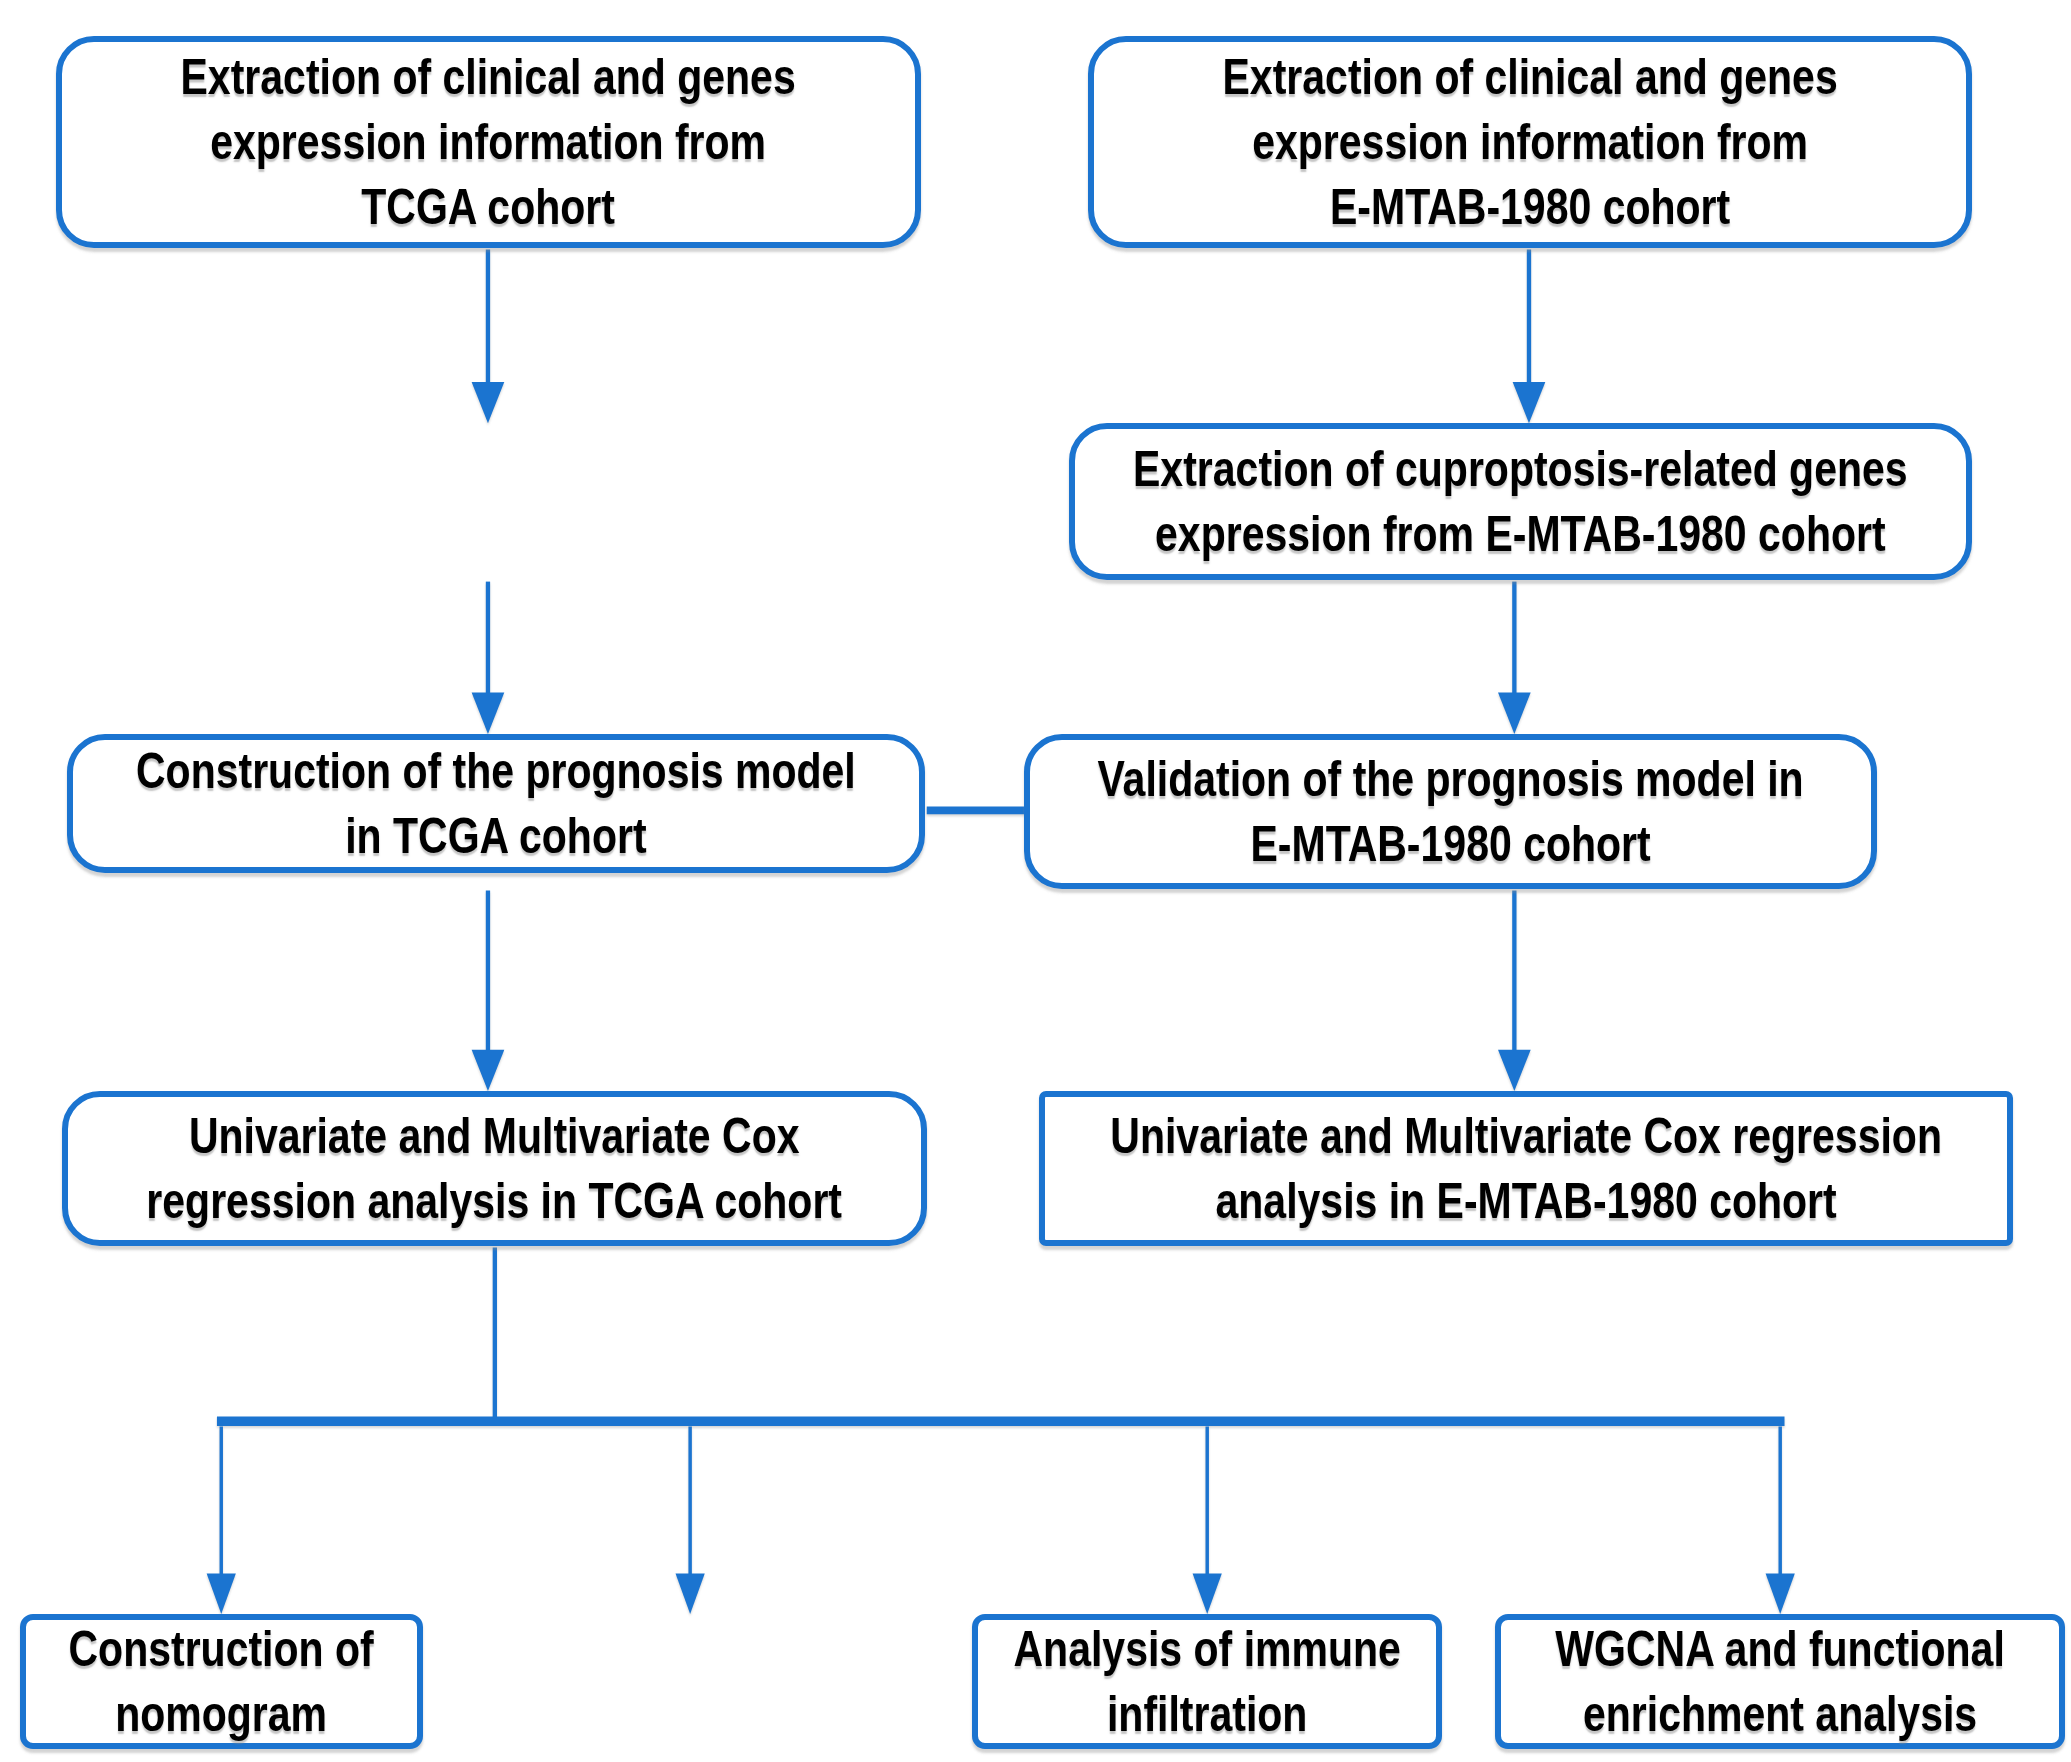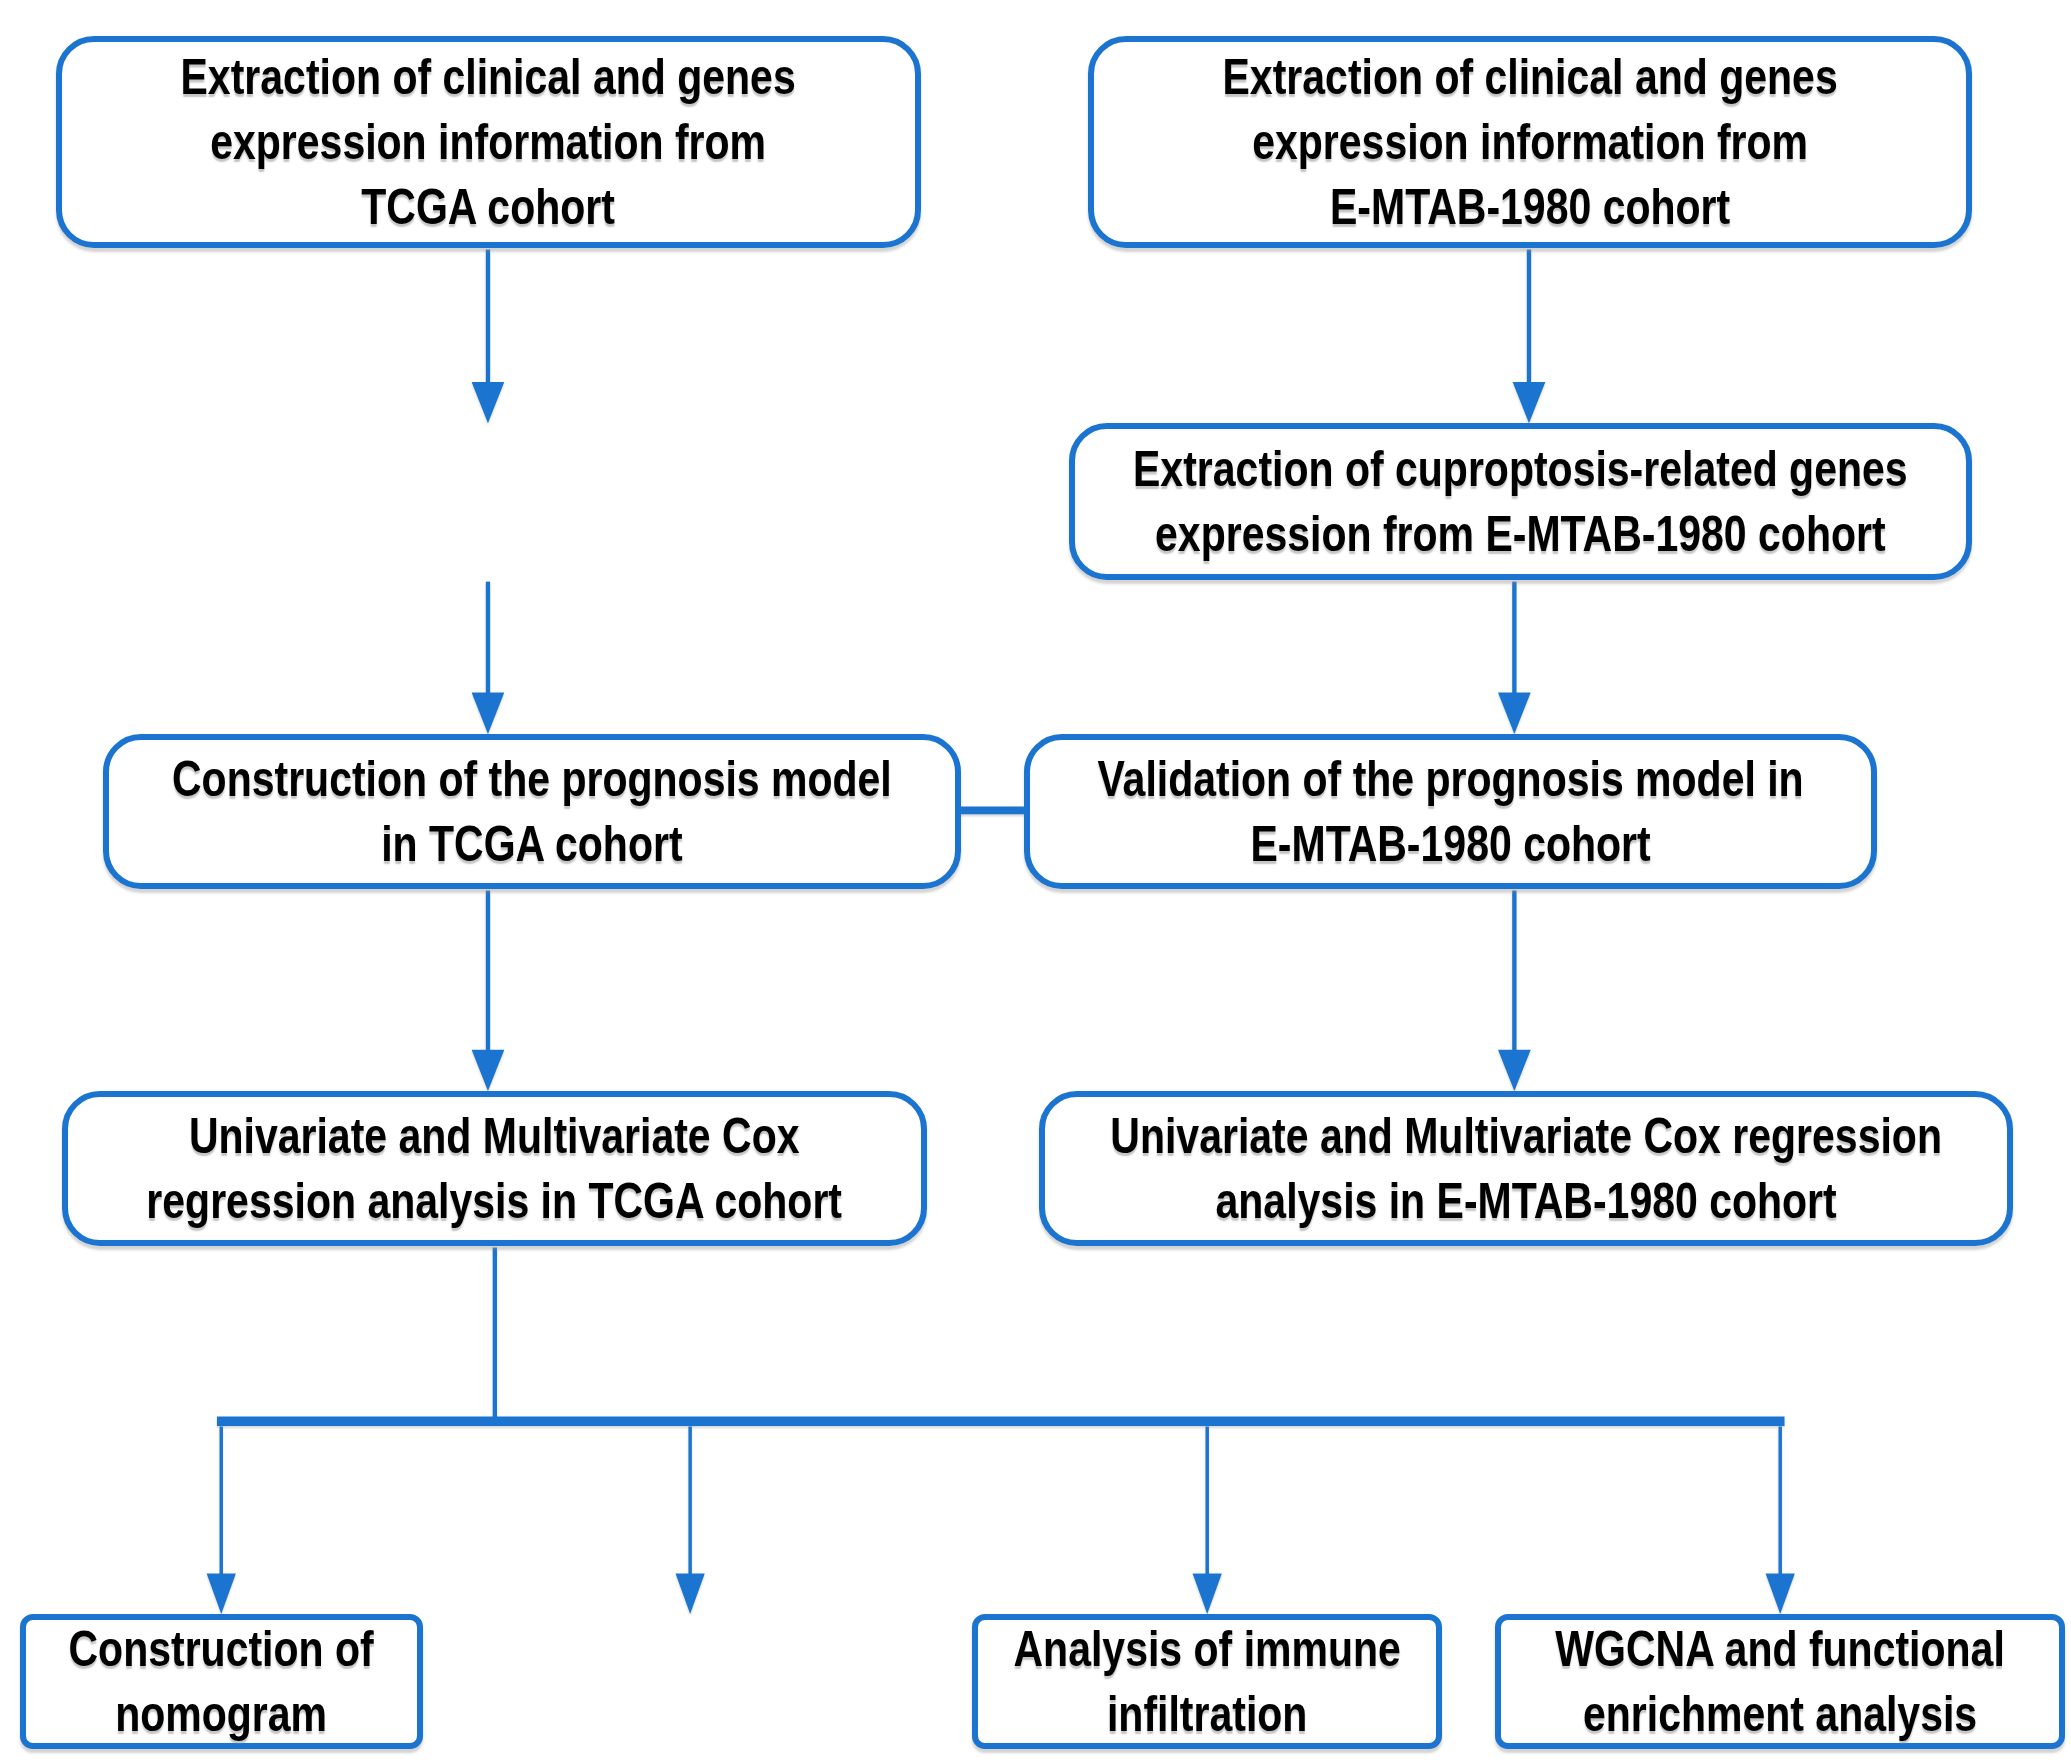--- a/index.html
+++ b/index.html
@@ -122,36 +122,36 @@
 expression information from
 E-MTAB-1980 cohort</span>
   </div>
 
 
   <div class="box" style="left:1069px; top:423px; width:903px; height:157px;">
     <span class="label">Extraction of cuproptosis-related genes
 expression from E-MTAB-1980 cohort</span>
   </div>
 
-  <div class="box" style="left:67px; top:734px; width:858px; height:155px;margin-left:36px;">
+  <div class="box" style="left:67px; top:734px; width:858px; height:139px;">
     <span class="label">Construction of the prognosis model
 in TCGA cohort</span>
   </div>
 
   <div class="box" style="left:1024px; top:734px; width:853px; height:155px;">
     <span class="label">Validation of the prognosis model in
 E-MTAB-1980 cohort</span>
   </div>
 
   <div class="box" style="left:62px; top:1091px; width:865px; height:155px;">
     <span class="label">Univariate and Multivariate Cox
 regression analysis in TCGA cohort</span>
   </div>
 
-  <div class="box" style="left:1039px; top:1091px; width:974px; height:155px;">
+  <div class="box" style="left:1039px; top:1091px; width:974px; height:155px;border-radius:7px;">
     <span class="label">Univariate and Multivariate Cox regression
 analysis in E-MTAB-1980 cohort</span>
   </div>
 
   <div class="box small" style="left:20px; top:1614px; width:403px; height:135px;">
     <span class="label">Construction of
 nomogram</span>
   </div>
 
 

